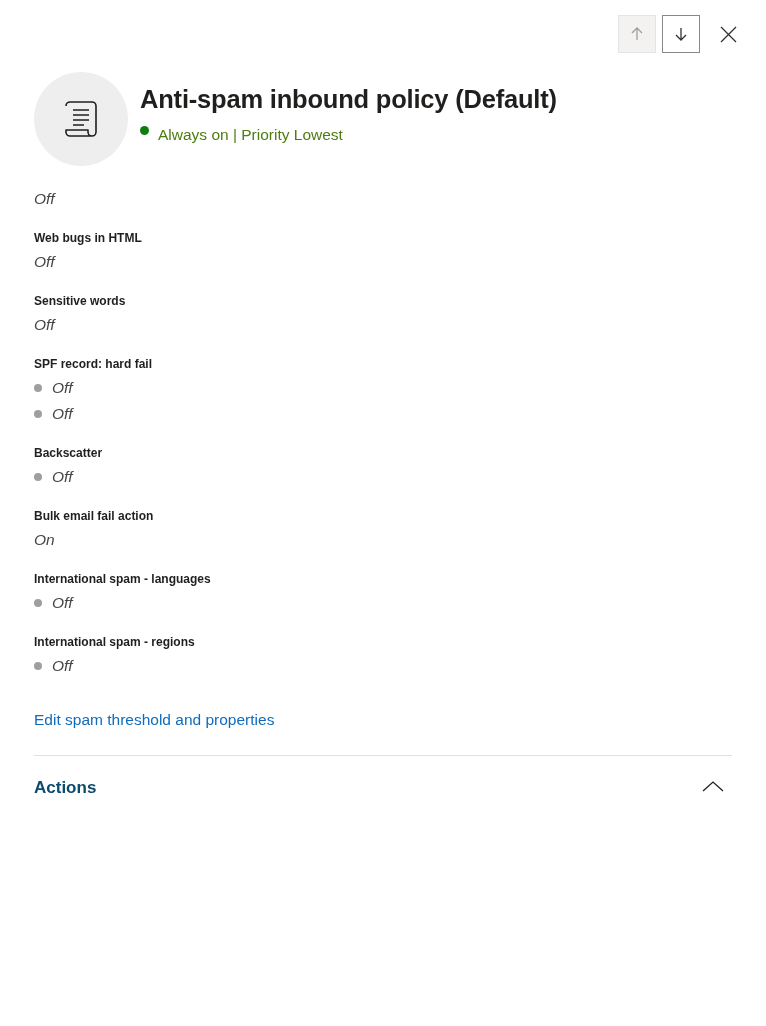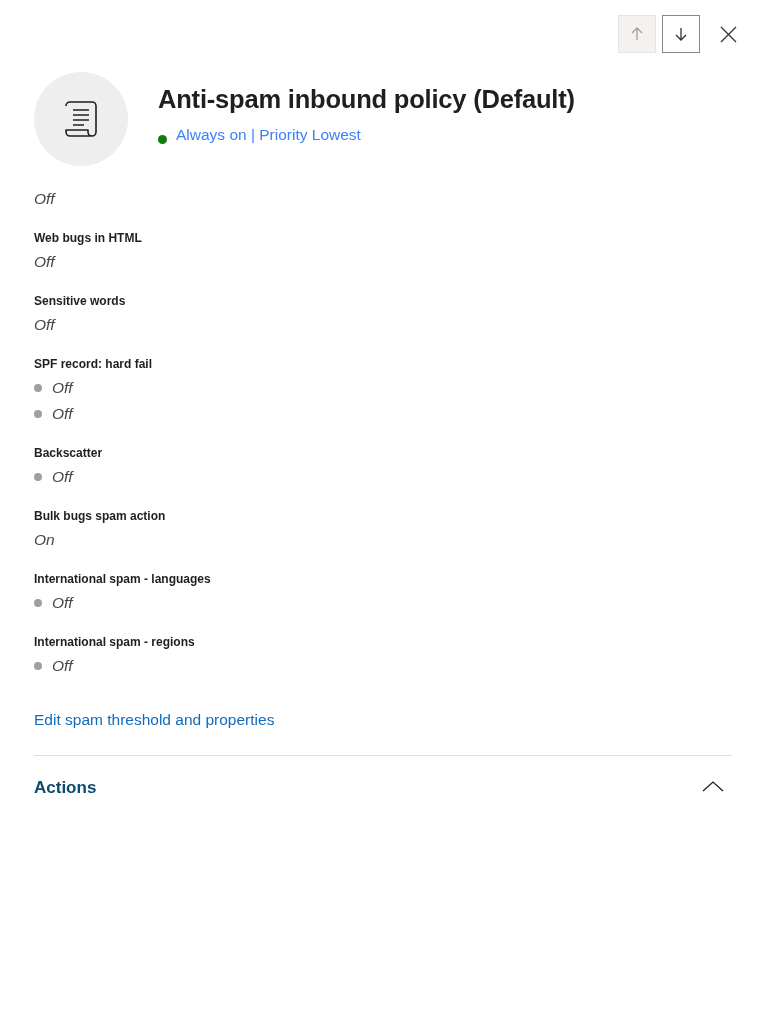--- a/index.html
+++ b/index.html
@@ -70,36 +70,36 @@
     height: 94px;
     border-radius: 50%;
     background: #eeeeee;
     flex: 0 0 auto;
     display: flex;
     align-items: center;
     justify-content: center;
     margin-top: 2px;
   }
   .header-text {
-    margin-left: 30px;
+    margin-left: 12px;
     padding-top: 14px;
   }
   .title {
     font-size: 25.5px;
     font-weight: bold;
     letter-spacing: -0.2px;
     color: #201f1e;
     line-height: 1.2;
   }
   .subtitle {
     margin-top: 11px;
     font-size: 15.5px;
-    color: #3b82f6;
-    display: flex;
-    align-items: flex-end;
+    color: #4d7c0f;
+    display: flex;
+    align-items: flex-start;
   }
   .status-dot {
     width: 9px;
     height: 9px;
     border-radius: 50%;
     background: #107c10;
     display: inline-block;
     margin-right: 9px;
   }
 
@@ -240,21 +240,21 @@
     <div class="row-value">
         <span class="val-dot"></span>
         <span>Off</span>
       </div>
   </div>
 
   <div>
   </div>
 
   <div>
-    <div class="row-label">Bulk bugs spam action</div>
+    <div class="row-label">Bulk email fail action</div>
     <div class="row-value">
         <span>On</span>
       </div>
   </div>
 
   <div>
     <div class="row-label">International spam - languages</div>
     <div class="row-value">
         <span class="val-dot"></span>
         <span>Off</span>

